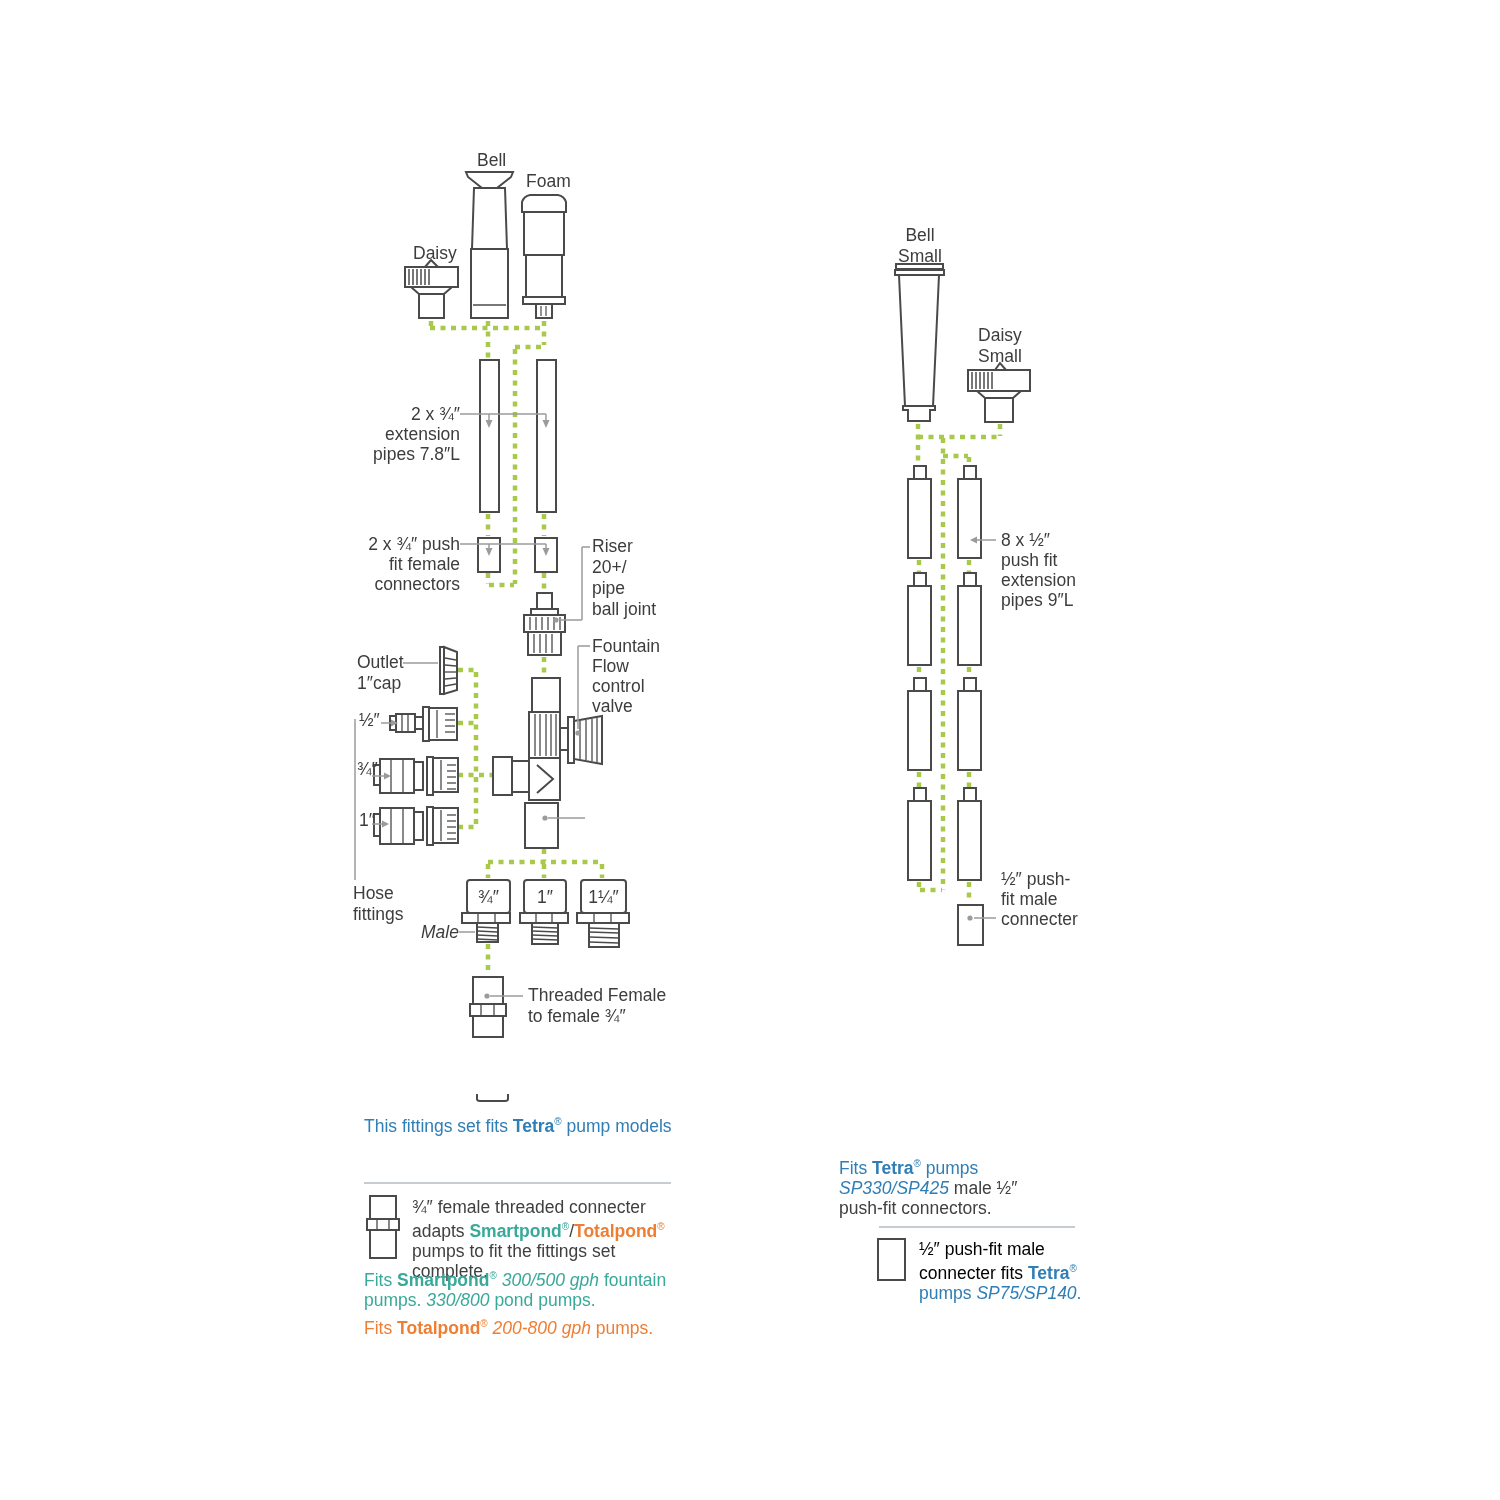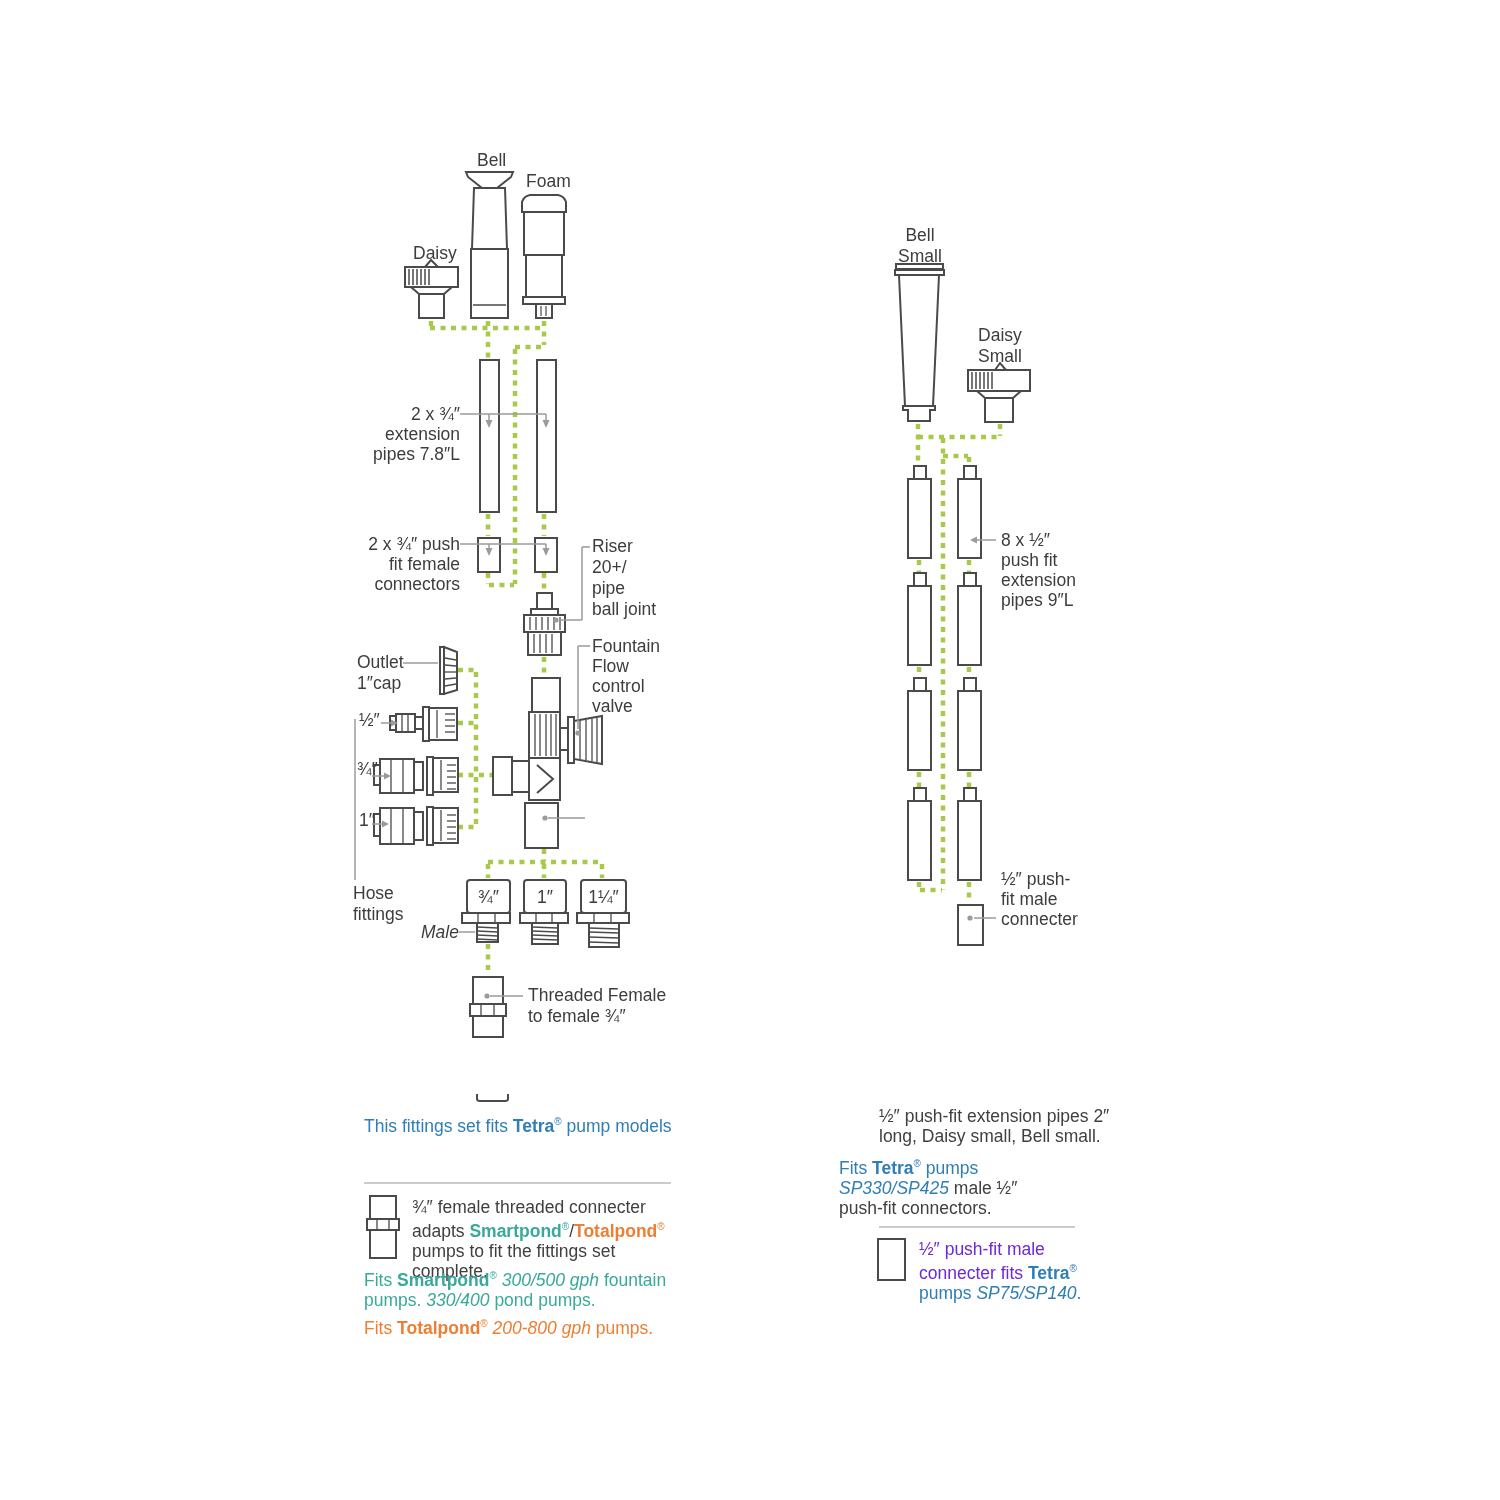--- a/index.html
+++ b/index.html
@@ -420,26 +420,24 @@
 fit male
 connecter</div>
 
 <div class="para" style="left:364px;top:1112px;width:330px;"><span style="color: rgb(47, 126, 181);">This fittings set fits </span><span style="font-weight: bold; color: rgb(47, 126, 181);">Tetra</span><span class="sup" style="color: rgb(47, 126, 181);">®</span><span style="color: rgb(47, 126, 181);"> pump models
 </span></div>
 <div class="divider" style="left:364px;top:1182px;width:307px;"></div>
 <div class="para" style="left:412px;top:1197px;width:280px;"><span>¾″ female threaded connecter
 adapts </span><span style="font-weight: bold; color: rgb(57, 169, 154);">Smartpond</span><span class="sup" style="color: rgb(57, 169, 154);">®</span><span>/</span><span style="font-weight: bold; color: rgb(238, 126, 51);">Totalpond</span><span class="sup" style="color: rgb(238, 126, 51);">®</span><span>
 pumps to fit the fittings set complete.</span></div>
 <div class="para" style="left:364px;top:1266px;width:330px;"><span style="color: rgb(57, 169, 154);">Fits </span><span style="font-weight: bold; color: rgb(57, 169, 154);">Smartpond</span><span class="sup" style="color: rgb(57, 169, 154);">®</span><span style="color: rgb(57, 169, 154);"> </span><span style="font-style: italic; color: rgb(57, 169, 154);">300/500 gph</span><span style="color: rgb(57, 169, 154);"> fountain
-pumps. </span><span style="font-style: italic; color: rgb(57, 169, 154);">330/400</span><span style="color: rgb(57, 169, 154);"> pond pumps.</span></div>
+pumps. </span><span style="font-style: italic; color: rgb(57, 169, 154);">330/800</span><span style="color: rgb(57, 169, 154);"> pond pumps.</span></div>
 <div class="para" style="left:364px;top:1314px;width:330px;"><span style="color: rgb(238, 126, 51);">Fits </span><span style="font-weight: bold; color: rgb(238, 126, 51);">Totalpond</span><span class="sup" style="color: rgb(238, 126, 51);">®</span><span style="color: rgb(238, 126, 51);"> </span><span style="font-style: italic; color: rgb(238, 126, 51);">200-800 gph</span><span style="color: rgb(238, 126, 51);"> pumps.</span></div>
 
-<div class="para" style="left:879px;top:1106px;width:300px;"><span>½″ push-fit extension pipes 2″
-long, Daisy small, Bell small.</span></div>
 <div class="para" style="left:839px;top:1154px;width:300px;"><span style="color: rgb(47, 126, 181);">Fits </span><span style="font-weight: bold; color: rgb(47, 126, 181);">Tetra</span><span class="sup" style="color: rgb(47, 126, 181);">®</span><span style="color: rgb(47, 126, 181);"> pumps
 </span><span style="font-style: italic; color: rgb(47, 126, 181);">SP330/SP425</span><span style="color: #404040; text-align: center;"> male ½″
 push-fit connectors.</span></div>
 <div class="divider" style="left:879px;top:1226px;width:196px;"></div>
-<div class="para" style="left:919px;top:1239px;width:230px;"><span style="color: #6d28d9;">½″ push-fit male
+<div class="para" style="left:919px;top:1239px;width:230px;"><span style="color: #000000;">½″ push-fit male
 connecter fits </span><span style="font-weight: bold; color: rgb(47, 126, 181);">Tetra</span><span class="sup" style="color: rgb(47, 126, 181);">®</span><span style="color: rgb(47, 126, 181);">
 pumps </span><span style="font-style: italic; color: rgb(47, 126, 181);">SP75/SP140</span><span style="color: rgb(47, 126, 181);">.</span></div>
 
 </div>
 
 </body></html>

